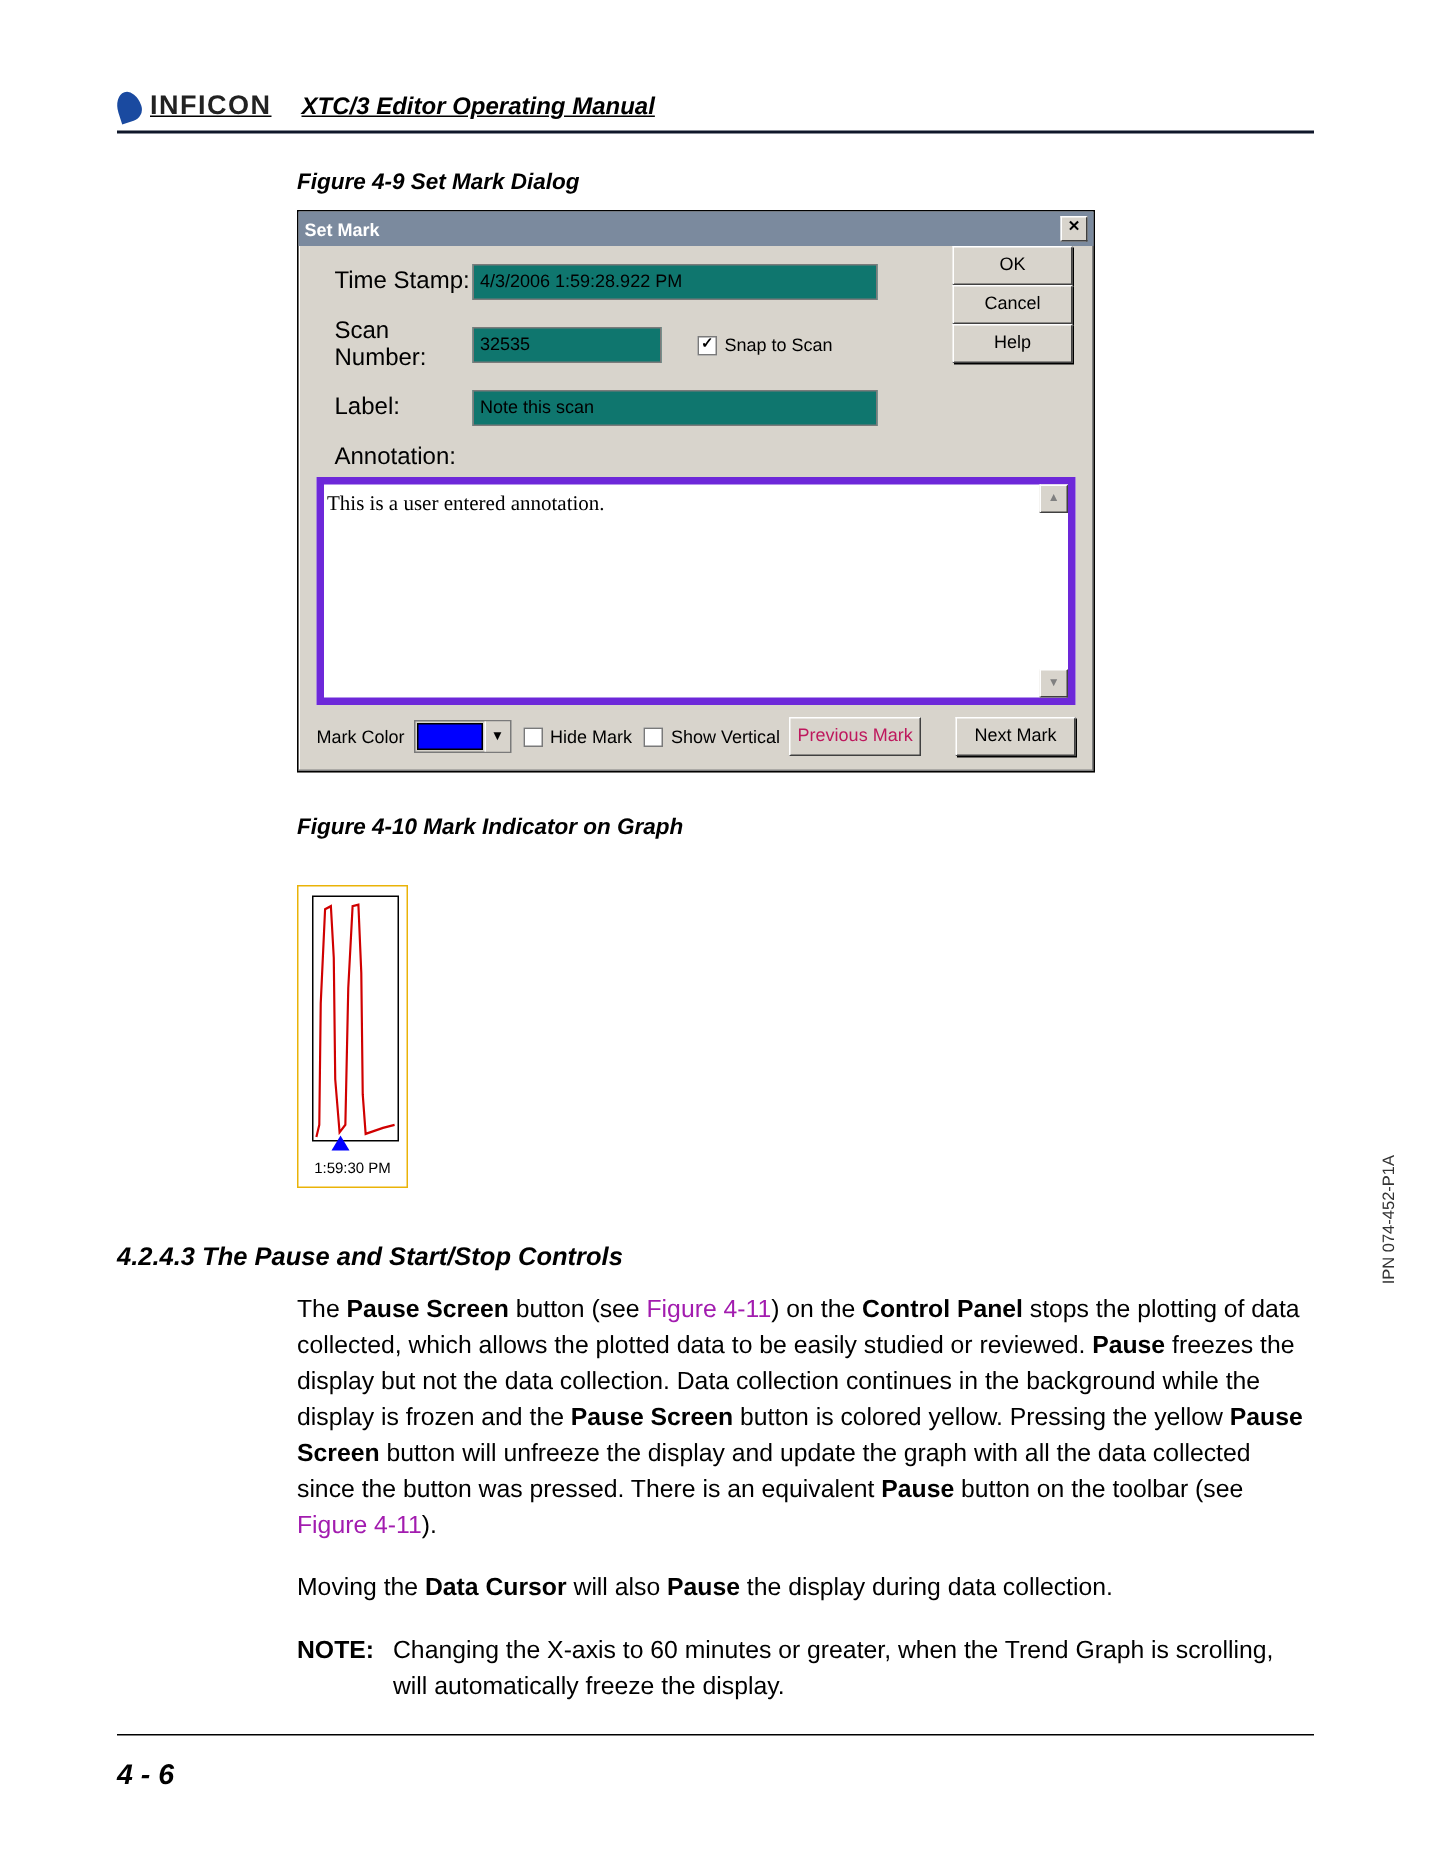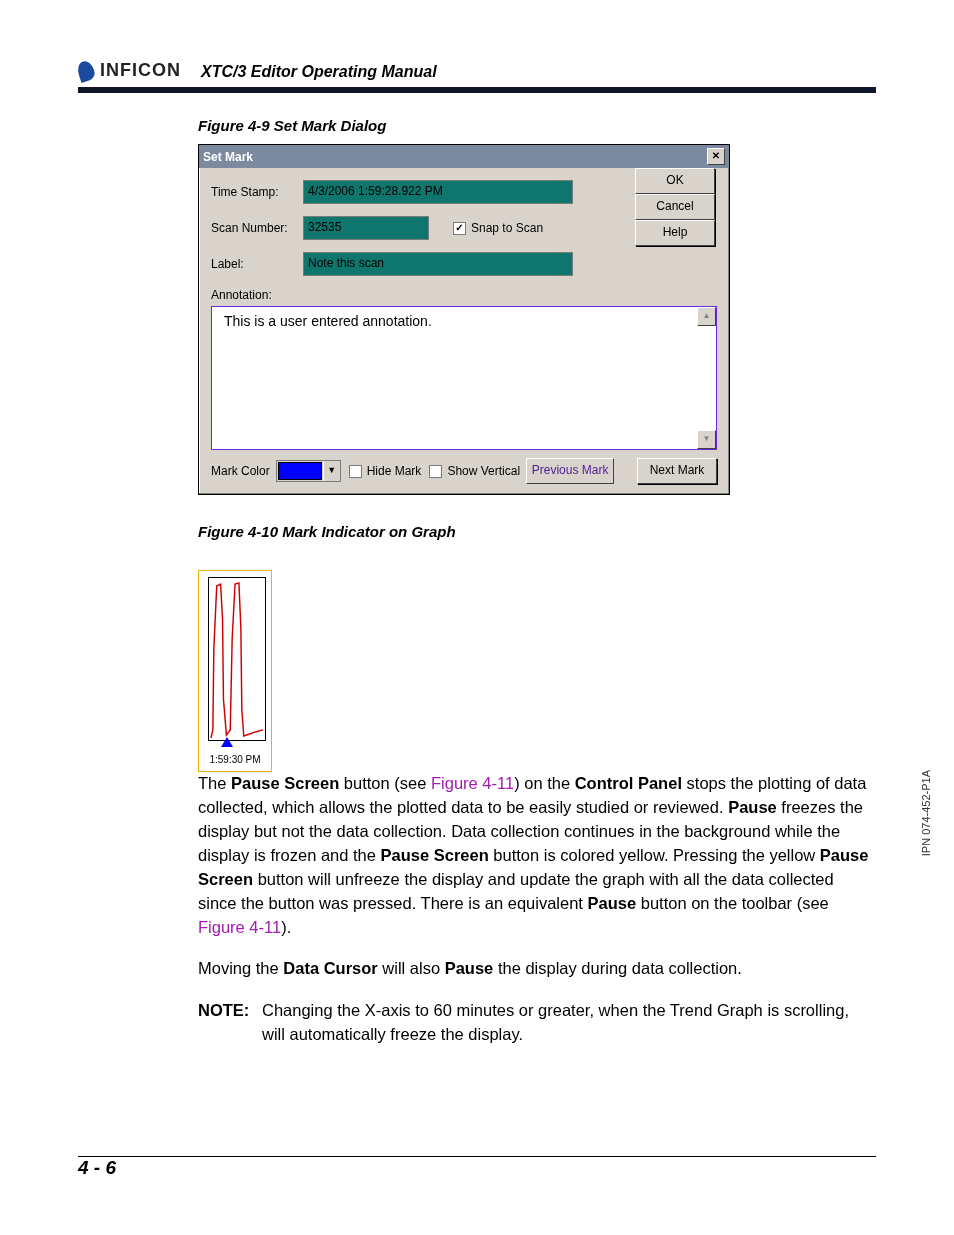--- a/index.html
+++ b/index.html
@@ -12,23 +12,24 @@
   .page {
     width: 954px;
     height: 1235px;
     position: relative;
     box-sizing: border-box;
     padding: 60px 78px 40px 78px;
   }
   .header-row {
     display: flex;
     align-items: flex-end;
-    border-bottom: 6px solid #0f172a;
+    border-bottom: 2px solid #0f172a;
     padding-bottom: 6px;
     margin-bottom: 24px;
+    text-decoration: underline;
   }
   .logo {
     display: flex;
     align-items: center;
     font-weight: 600;
     letter-spacing: 1px;
     font-size: 18px;
     color: #222;
     margin-right: 20px;
   }
@@ -90,21 +91,22 @@
   .dlg-body {
     padding: 12px 12px 10px 12px;
   }
   .row {
     display: flex;
     align-items: center;
     margin-bottom: 12px;
   }
   .row-label {
     width: 92px;
-    font-size: 12px;
+    font-size: 16px;
+    margin-left: 12px;
   }
   .text-input {
     background: #0f766e;
     border: 1px solid #7a7a7a;
     padding: 2px 4px;
     height: 18px;
     line-height: 16px;
     font-size: 12px;
   }
   .w-lg { width: 260px; }
@@ -132,36 +134,36 @@
     height: 24px;
     background: #d8d4cc;
     border: 1px solid #fff;
     border-right-color: #404040;
     border-bottom-color: #404040;
     box-shadow: 1px 1px 0 #000;
     text-align: center;
     line-height: 22px;
     font-size: 12px;
   }
-  .dlg-btn.disabled { color: #4c1d95; box-shadow: none; }
+  .dlg-btn.disabled { color: #be185d; box-shadow: none; }
   .right-btns {
     position: absolute;
     right: 14px;
     display: flex;
     flex-direction: column;
   }
   .dlg-top {
     position: relative;
   }
   .annotation-box {
     background: #fff;
-    border: 1px solid #6d28d9;
+    border: 5px solid #6d28d9;
     height: 130px;
-    padding: 6px 12px;
-    font-family: Liberation Sans, sans-serif;
+    padding: 6px 2px;
+    font-family: Liberation Serif, serif;
     font-size: 14px;
     position: relative;
     margin: 4px 0 8px 0;
   }
   .scroll-btn {
     position: absolute;
     right: 0;
     width: 17px;
     height: 17px;
     background: #d8d4cc;
@@ -256,21 +258,21 @@
   .link { color: #a21caf; }
   .note-row {
     margin: 0 0 22px 120px;
     display: flex;
     line-height: 1.45;
     font-size: 16.5px;
   }
   .note-label { font-weight: bold; width: 64px; flex-shrink: 0; }
   .pg-num {
     position: absolute;
-    bottom: 56px;
+    bottom: 40px;
     left: 78px;
     font-style: italic;
     font-weight: bold;
     font-size: 19px;
   }
   .side-ipn {
     position: absolute;
     right: 34px;
     top: 770px;
     transform: rotate(-90deg);
@@ -362,20 +364,21 @@
       <div class="graph-inner">
         <svg viewBox="0 0 58 160" width="100%" height="100%" preserveAspectRatio="none">
           <polyline points="2,158 4,150 5,70 8,8 12,6 14,40 15,120 18,155 22,150 24,60 27,6 31,5 33,50 34,130 36,156 42,154 48,152 56,150" fill="none" stroke="#d00000" stroke-width="1.5"></polyline>
         </svg>
       </div>
       <div class="mark-arrow"></div>
       <div class="graph-time">1:59:30 PM</div>
     </div>
   </div>
 
+  <div class="section-heading">4.2.4.3  The Pause and Start/Stop Controls</div>
 
   <p class="body-text">
     <span>The </span><b>Pause Screen</b><span> button (see </span><span class="link">Figure 4-11</span><span>) on the </span><b>Control Panel</b><span> stops the plotting of data collected, which allows the plotted data to be easily studied or reviewed. </span><b>Pause</b><span> freezes the display but not the data collection. Data collection continues in the background while the display is frozen and the </span><b>Pause Screen</b><span> button is colored yellow. Pressing the yellow </span><b>Pause Screen</b><span> button will unfreeze the display and update the graph with all the data collected since the button was pressed. There is an equivalent </span><b>Pause</b><span> button on the toolbar (see </span><span class="link">Figure 4-11</span><span>).</span>
   </p>
 
   <p class="body-text">
     <span>Moving the </span><b>Data Cursor</b><span> will also </span><b>Pause</b><span> the display during data collection.</span>
   </p>
 
   <div class="note-row">

